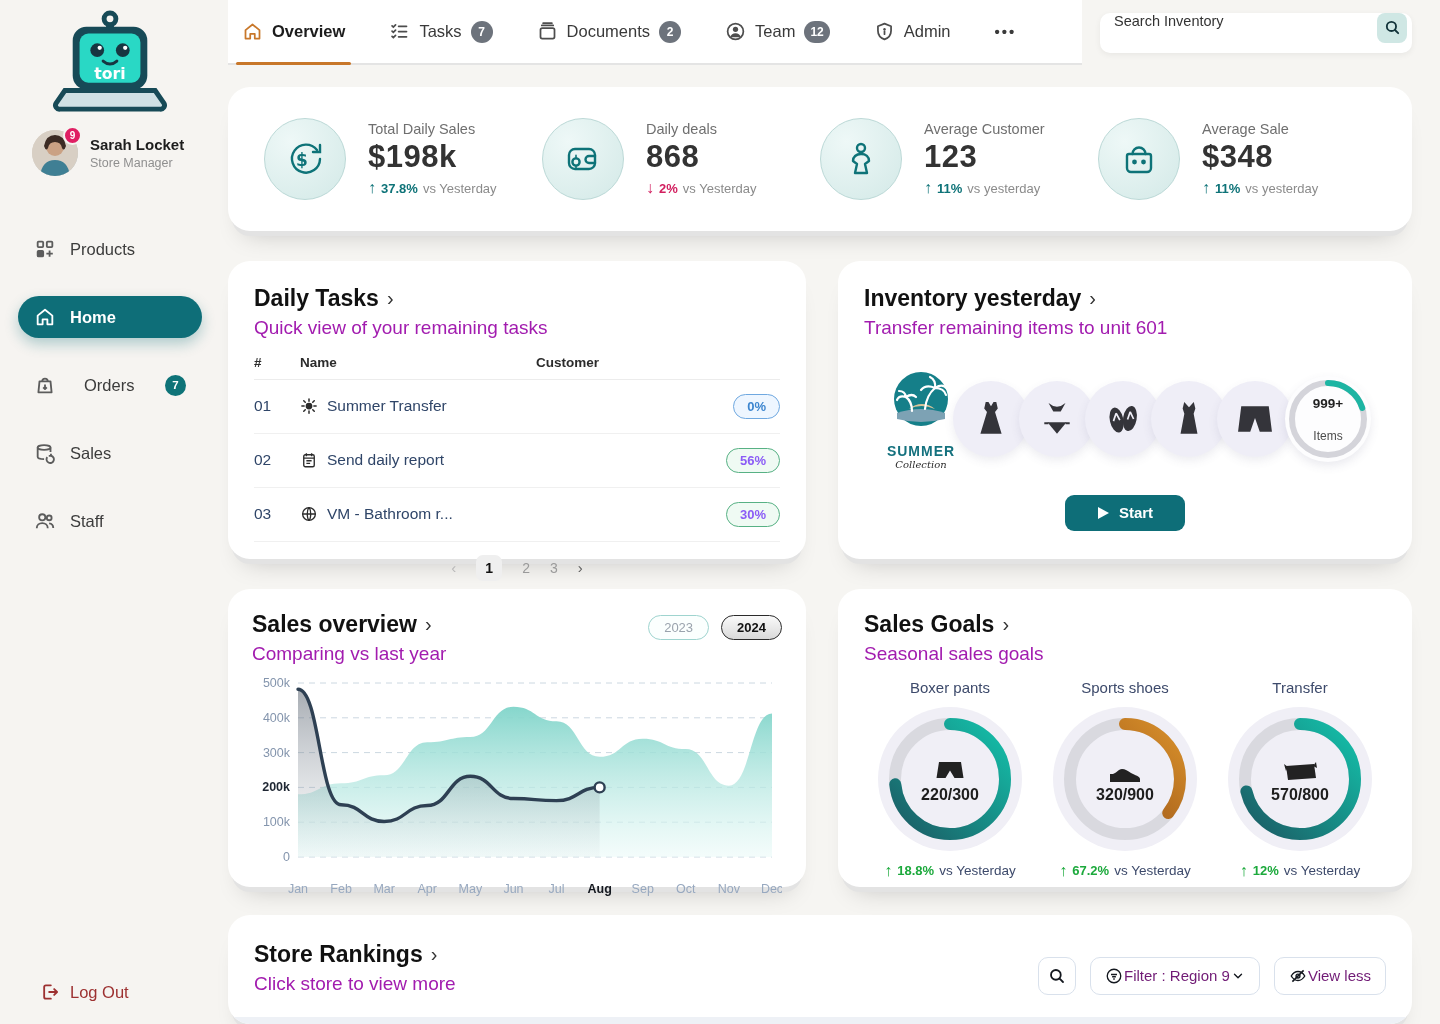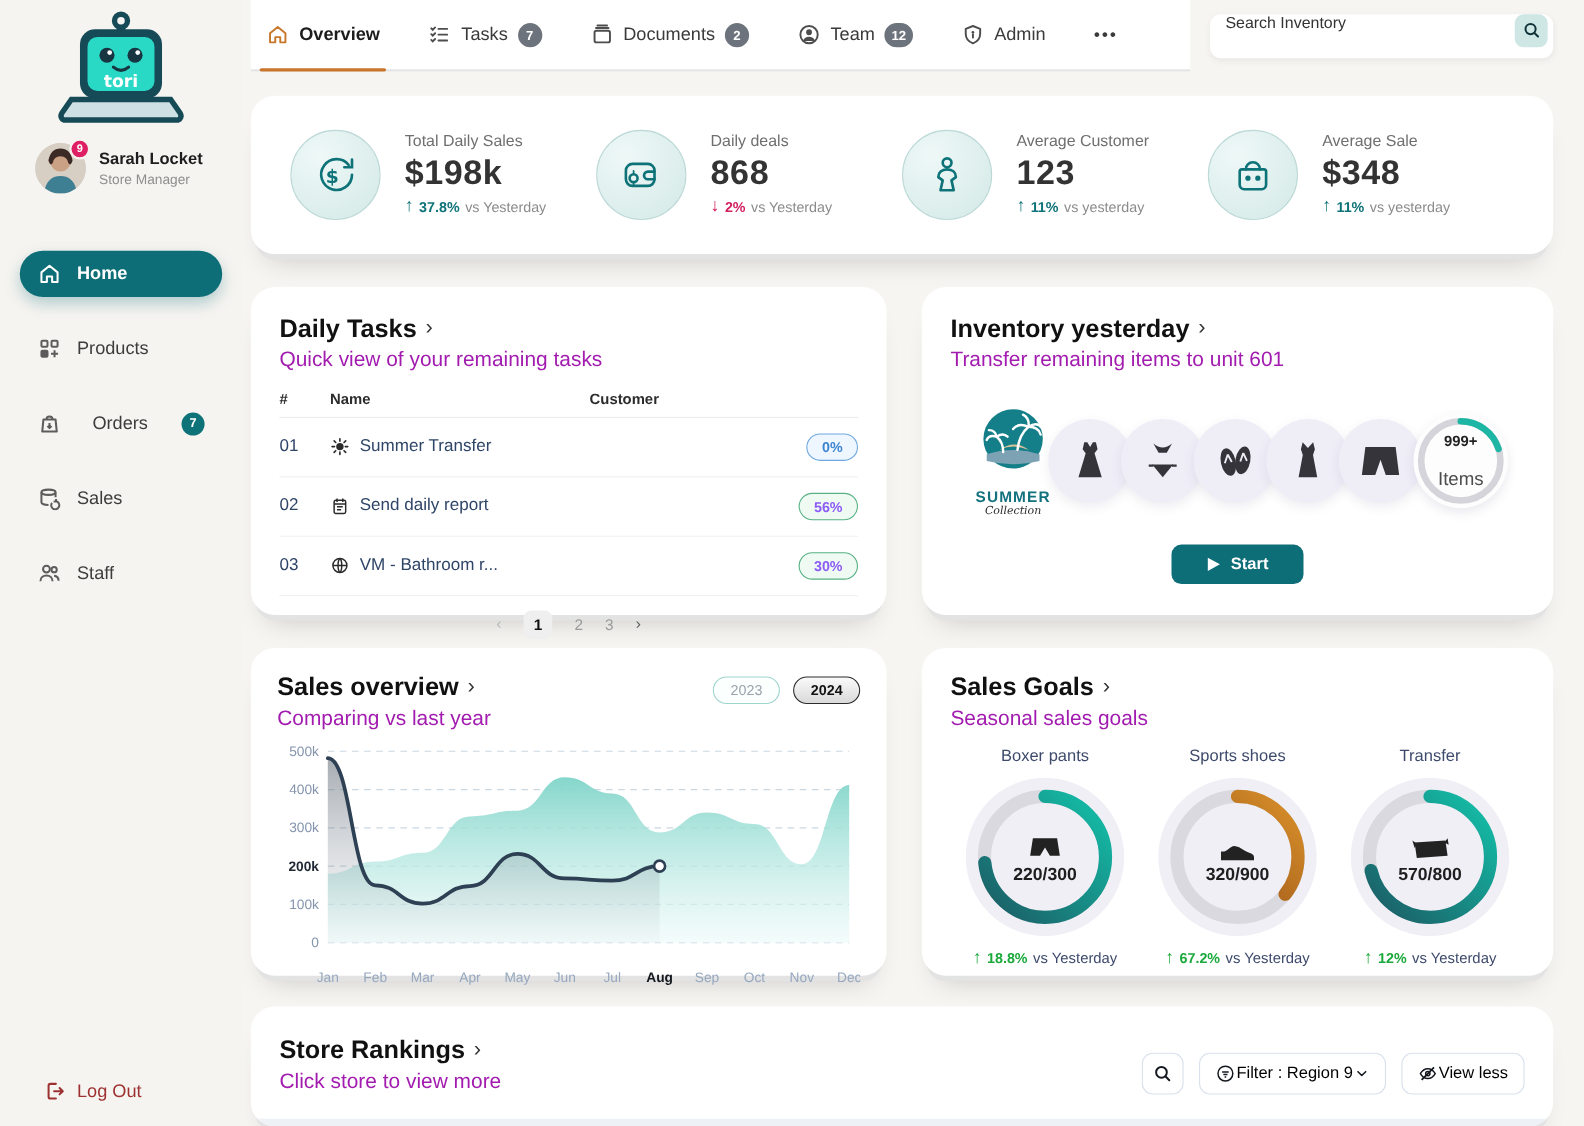--- a/index.html
+++ b/index.html
@@ -84,21 +84,21 @@
 
   
   .inv-card { width:574px; height:298px; padding:24px 26px; position:relative; }
   .inv-items { display:flex; align-items:center; justify-content:center; margin-top:30px; }
   .inv-logo { width:84px; text-align:center; position:relative; z-index:6; }
   .inv-circle { width:76px; height:76px; border-radius:50%; background:#efeef7; box-shadow:0 4px 10px rgba(80,80,120,.10); display:flex; align-items:center; justify-content:center; margin-left:-10px; }
   .inv-circle svg { width:36px; height:36px; }
   .inv-counter { width:86px; height:86px; position:relative; margin-left:-8px; display:flex; flex-direction:column; align-items:center; justify-content:center; background:#fdfdfe; border-radius:50%; box-shadow:0 4px 10px rgba(80,80,120,.12); }
   .inv-counter svg.ring { position:absolute; inset:0; }
   .inv-count { font-size:13.5px; font-weight:bold; color:#222; }
-  .inv-count-label { font-size:17px; color:#4c4c4c; margin-top:18px; }
+  .inv-count-label { font-size:12px; color:#4c4c4c; margin-top:18px; }
   .summer-circle { width:72px; height:72px; display:block; margin:0 auto; }
   .summer-line1 { font-size:14px; font-weight:800; color:#14717e; letter-spacing:1px; margin-top:2px; }
   .summer-line2 { font-size:10px; font-style:italic; color:#2b2b2b; font-family:"DejaVu Serif",serif; }
   .start-btn { position:absolute; left:50%; transform:translateX(-50%); bottom:28px; background:#0e6e78; color:#fff; border:none; border-radius:9px; height:36px; width:120px; font-size:15px; font-weight:bold; display:flex; align-items:center; justify-content:center; gap:9px; cursor:pointer; font-family:"Liberation Sans",sans-serif; }
 
   
   .sales-card { width:578px; height:298px; padding:22px 24px 10px; }
   .sales-head { display:flex; justify-content:space-between; align-items:flex-start; }
   .toggles { display:flex; gap:12px; margin-top:4px; }
   .year-toggle { font-size:13px; padding:4px 15px; border-radius:14px; border:1.4px solid #9fd4cf; color:#9aa3ad; background:#fbfffe; cursor:pointer; font-family:"Liberation Sans",sans-serif; }
@@ -113,21 +113,21 @@
   .goal-delta { margin-top:8px; font-size:13.5px; color:#3d4a6b; display:flex; gap:5px; align-items:center; }
   .goal-delta .delta-arrow, .goal-delta .delta-pct { color:#1ca93c; }
   .donut-inner-num { font-size:16px; font-weight:bold; fill:#1e1e1e; }
 
   
   .rank-card { margin-top:28px; padding:26px 26px 0; height:110px; overflow:hidden; position:relative; }
   .rank-head { display:flex; align-items:flex-end; }
   .rank-controls { margin-left:auto; display:flex; gap:14px; align-items:center; }
   .icon-btn { width:38px; height:38px; border-radius:10px; border:1.4px solid #d9e1ec; background:#fff; display:flex; align-items:center; justify-content:center; cursor:pointer; }
   .icon-btn svg { width:18px; height:18px; color:#14181f; }
-  .pill-btn { height:38px; border-radius:10px; border:1.4px solid #d9e1ec; background:#fff; display:flex; align-items:center; gap:1px; padding:0 14px; font-size:15px; color:#000000; cursor:pointer; font-family:"Liberation Sans",sans-serif; }
+  .pill-btn { height:38px; border-radius:10px; border:1.4px solid #d9e1ec; background:#fff; display:flex; align-items:center; gap:1px; padding:0 14px; font-size:15px; color:#701a75; cursor:pointer; font-family:"Liberation Sans",sans-serif; }
   .pill-btn svg { width:18px; height:18px; color:#14181f; }
   .rank-cols { display:flex; margin-top:20px; font-size:14px; font-weight:bold; color:#17191e; align-items:center; }
   .rank-col { display:flex; gap:6px; align-items:center; }
   .sort-up { color:#c3cad4; font-weight:bold; }
   .sort-down { color:#0b0b0b; font-weight:800; }
   .rank-strip { position:absolute; left:0; right:0; bottom:0; height:7px; background:#eef1f6; }
 </style>
 </head>
 <body>
 
@@ -158,38 +158,38 @@
       </svg>
       <span class="avatar-badge">9</span>
     </div>
     <div>
       <div class="user-name">Sarah Locket</div>
       <div class="user-role">Store Manager</div>
     </div>
   </div>
 
   <nav class="side-nav">
-    <div class="side-item active">
-      <span class="s-ico">
-        <svg viewBox="0 0 24 24" fill="none" stroke="currentColor" stroke-width="2" stroke-linejoin="round">
-            <path d="M4 10.5 12 4l8 6.5V20h-5.4v-5.4h-5.2V20H4z"></path>
-          </svg>
-      </span>
-      <span>Home</span>
-    </div>
     <div class="side-item">
       <span class="s-ico">
         <svg viewBox="0 0 24 24" fill="none" stroke="currentColor" stroke-width="2">
             <rect x="4" y="4" width="6" height="6" rx="1"></rect>
             <rect x="14" y="4" width="6" height="6" rx="1"></rect>
             <rect x="4" y="14" width="6" height="6" rx="1" fill="currentColor"></rect>
             <path d="M17 13.5v7M13.5 17h7"></path>
           </svg>
       </span>
       <span>Products</span>
+    </div>
+    <div class="side-item active">
+      <span class="s-ico">
+        <svg viewBox="0 0 24 24" fill="none" stroke="currentColor" stroke-width="2" stroke-linejoin="round">
+            <path d="M4 10.5 12 4l8 6.5V20h-5.4v-5.4h-5.2V20H4z"></path>
+          </svg>
+      </span>
+      <span>Home</span>
     </div>
     <div class="side-item">
       <span class="s-ico">
         <svg viewBox="0 0 24 24" fill="none" stroke="currentColor" stroke-width="2" stroke-linejoin="round">
             <path d="M6 8h12l1.2 12H4.8z"></path>
             <path d="M9 8a3 3 0 0 1 6 0"></path>
             <path d="M12 11.5v5M10 14.5l2 2 2-2"></path>
           </svg>
       </span>
       <span></span>

